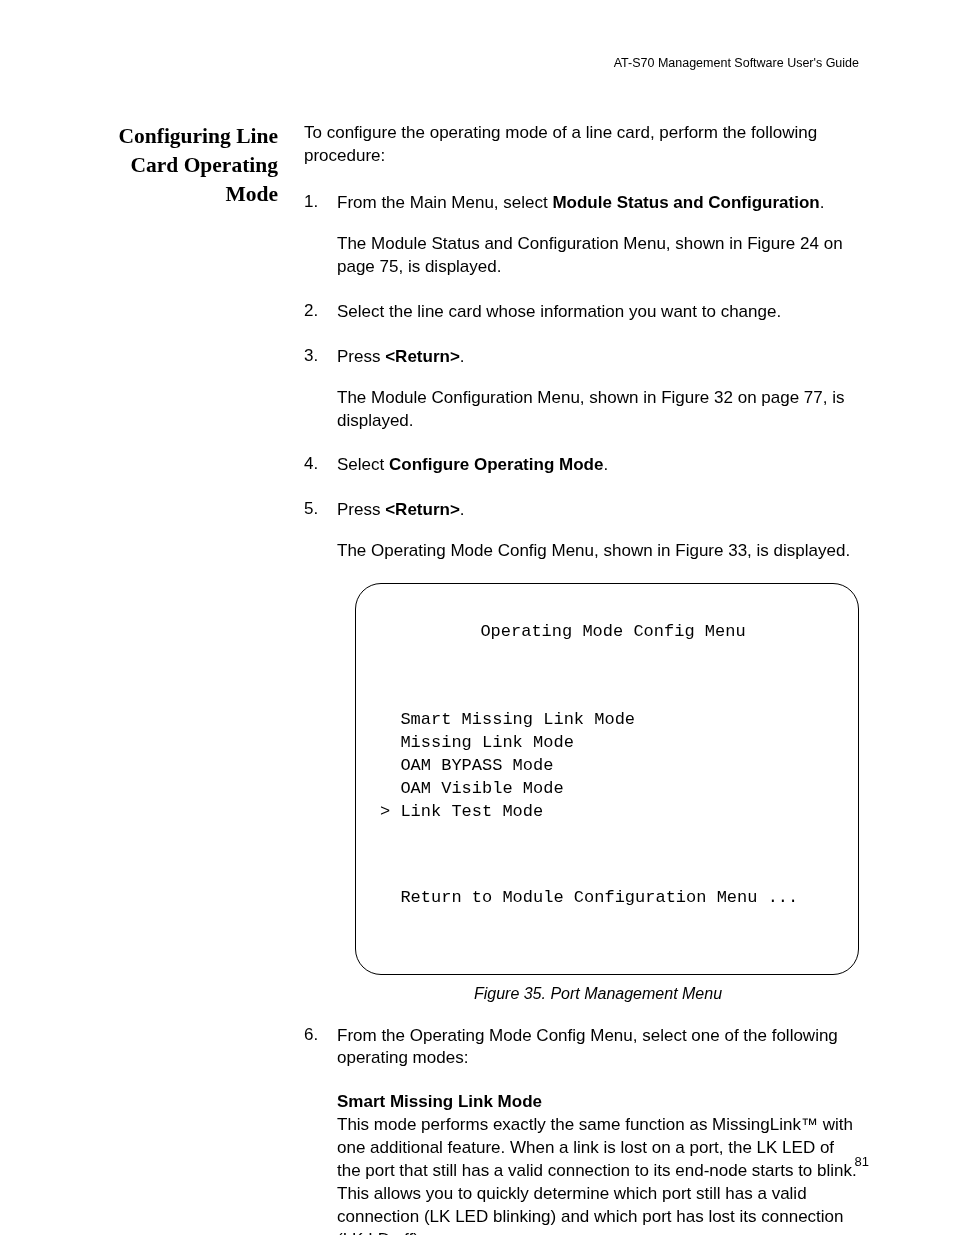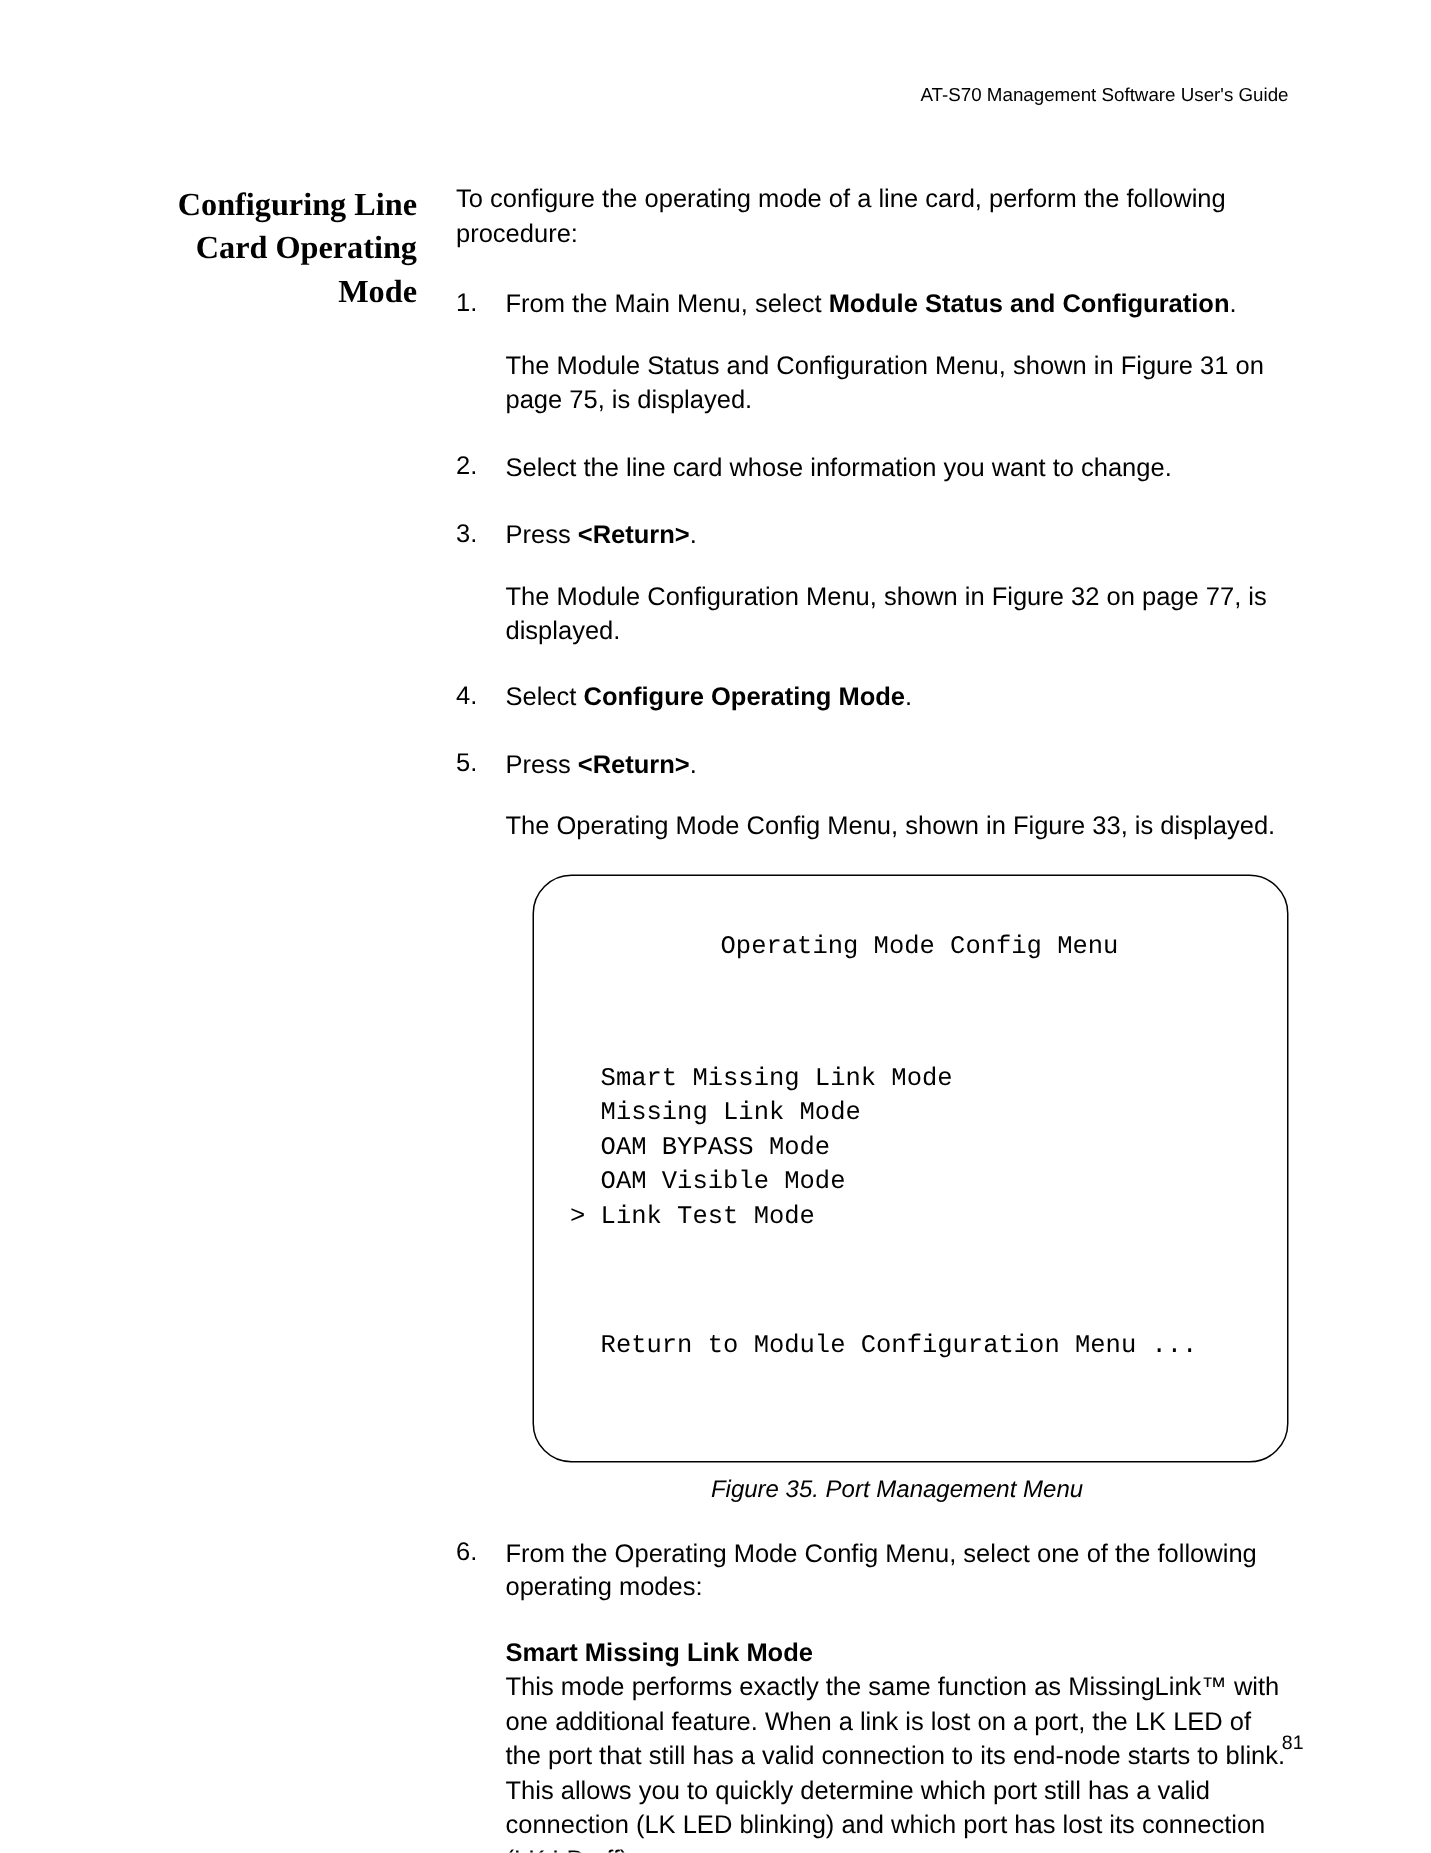--- a/index.html
+++ b/index.html
@@ -83,21 +83,21 @@
 
 <div class="page-body">
   <div class="sidebar-heading">Configuring Line Card Operating<br>Mode</div>
 
   <div class="main-col">
     <p>To configure the operating mode of a line card, perform the following procedure:</p>
 
     <ol class="steps">
       <li>
         <p><span>From the Main Menu, select </span><span class="bold">Module Status and Configuration</span><span>.</span></p>
-        <p class="after">The Module Status and Configuration Menu, shown in Figure 31 on page 75, is displayed.</p>
+        <p class="after">The Module Status and Configuration Menu, shown in Figure 24 on page 75, is displayed.</p>
       </li>
       <li>
         <p>Select the line card whose information you want to change.</p>
       </li>
       <li>
         <p><span>Press </span><span class="bold">&lt;Return&gt;</span><span>.</span></p>
         <p class="after">The Module Configuration Menu, shown in Figure 32 on page 77, is displayed.</p>
       </li>
       <li>
         <p><span>Select </span><span class="bold">Configure Operating Mode</span><span>.</span></p>

